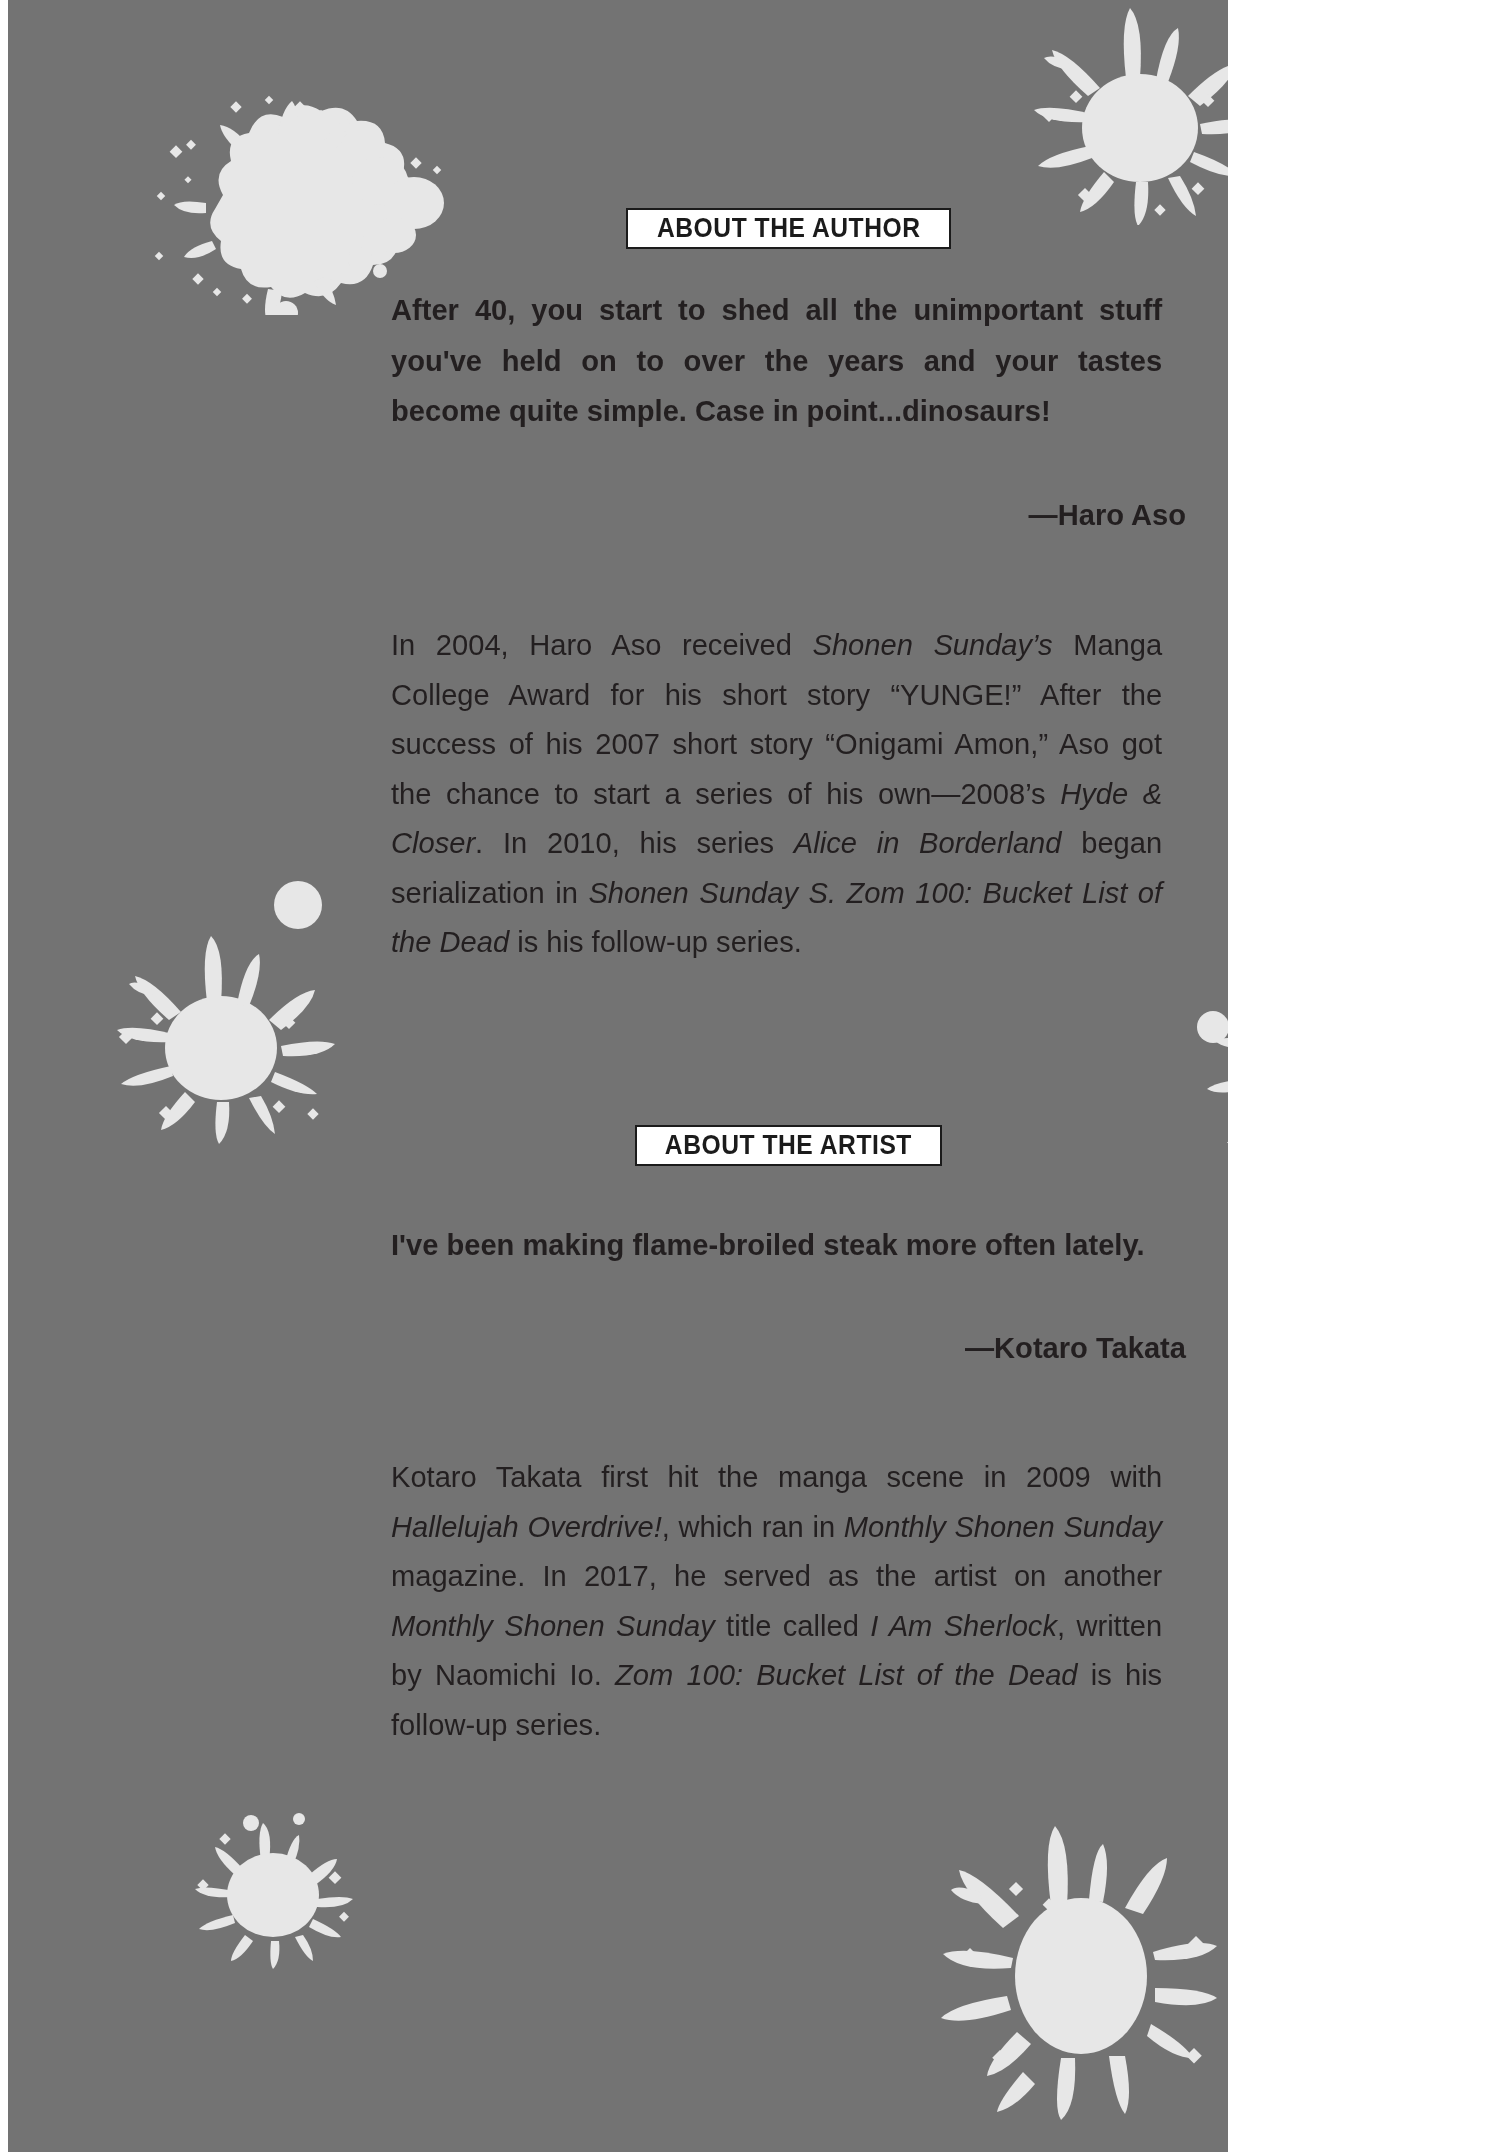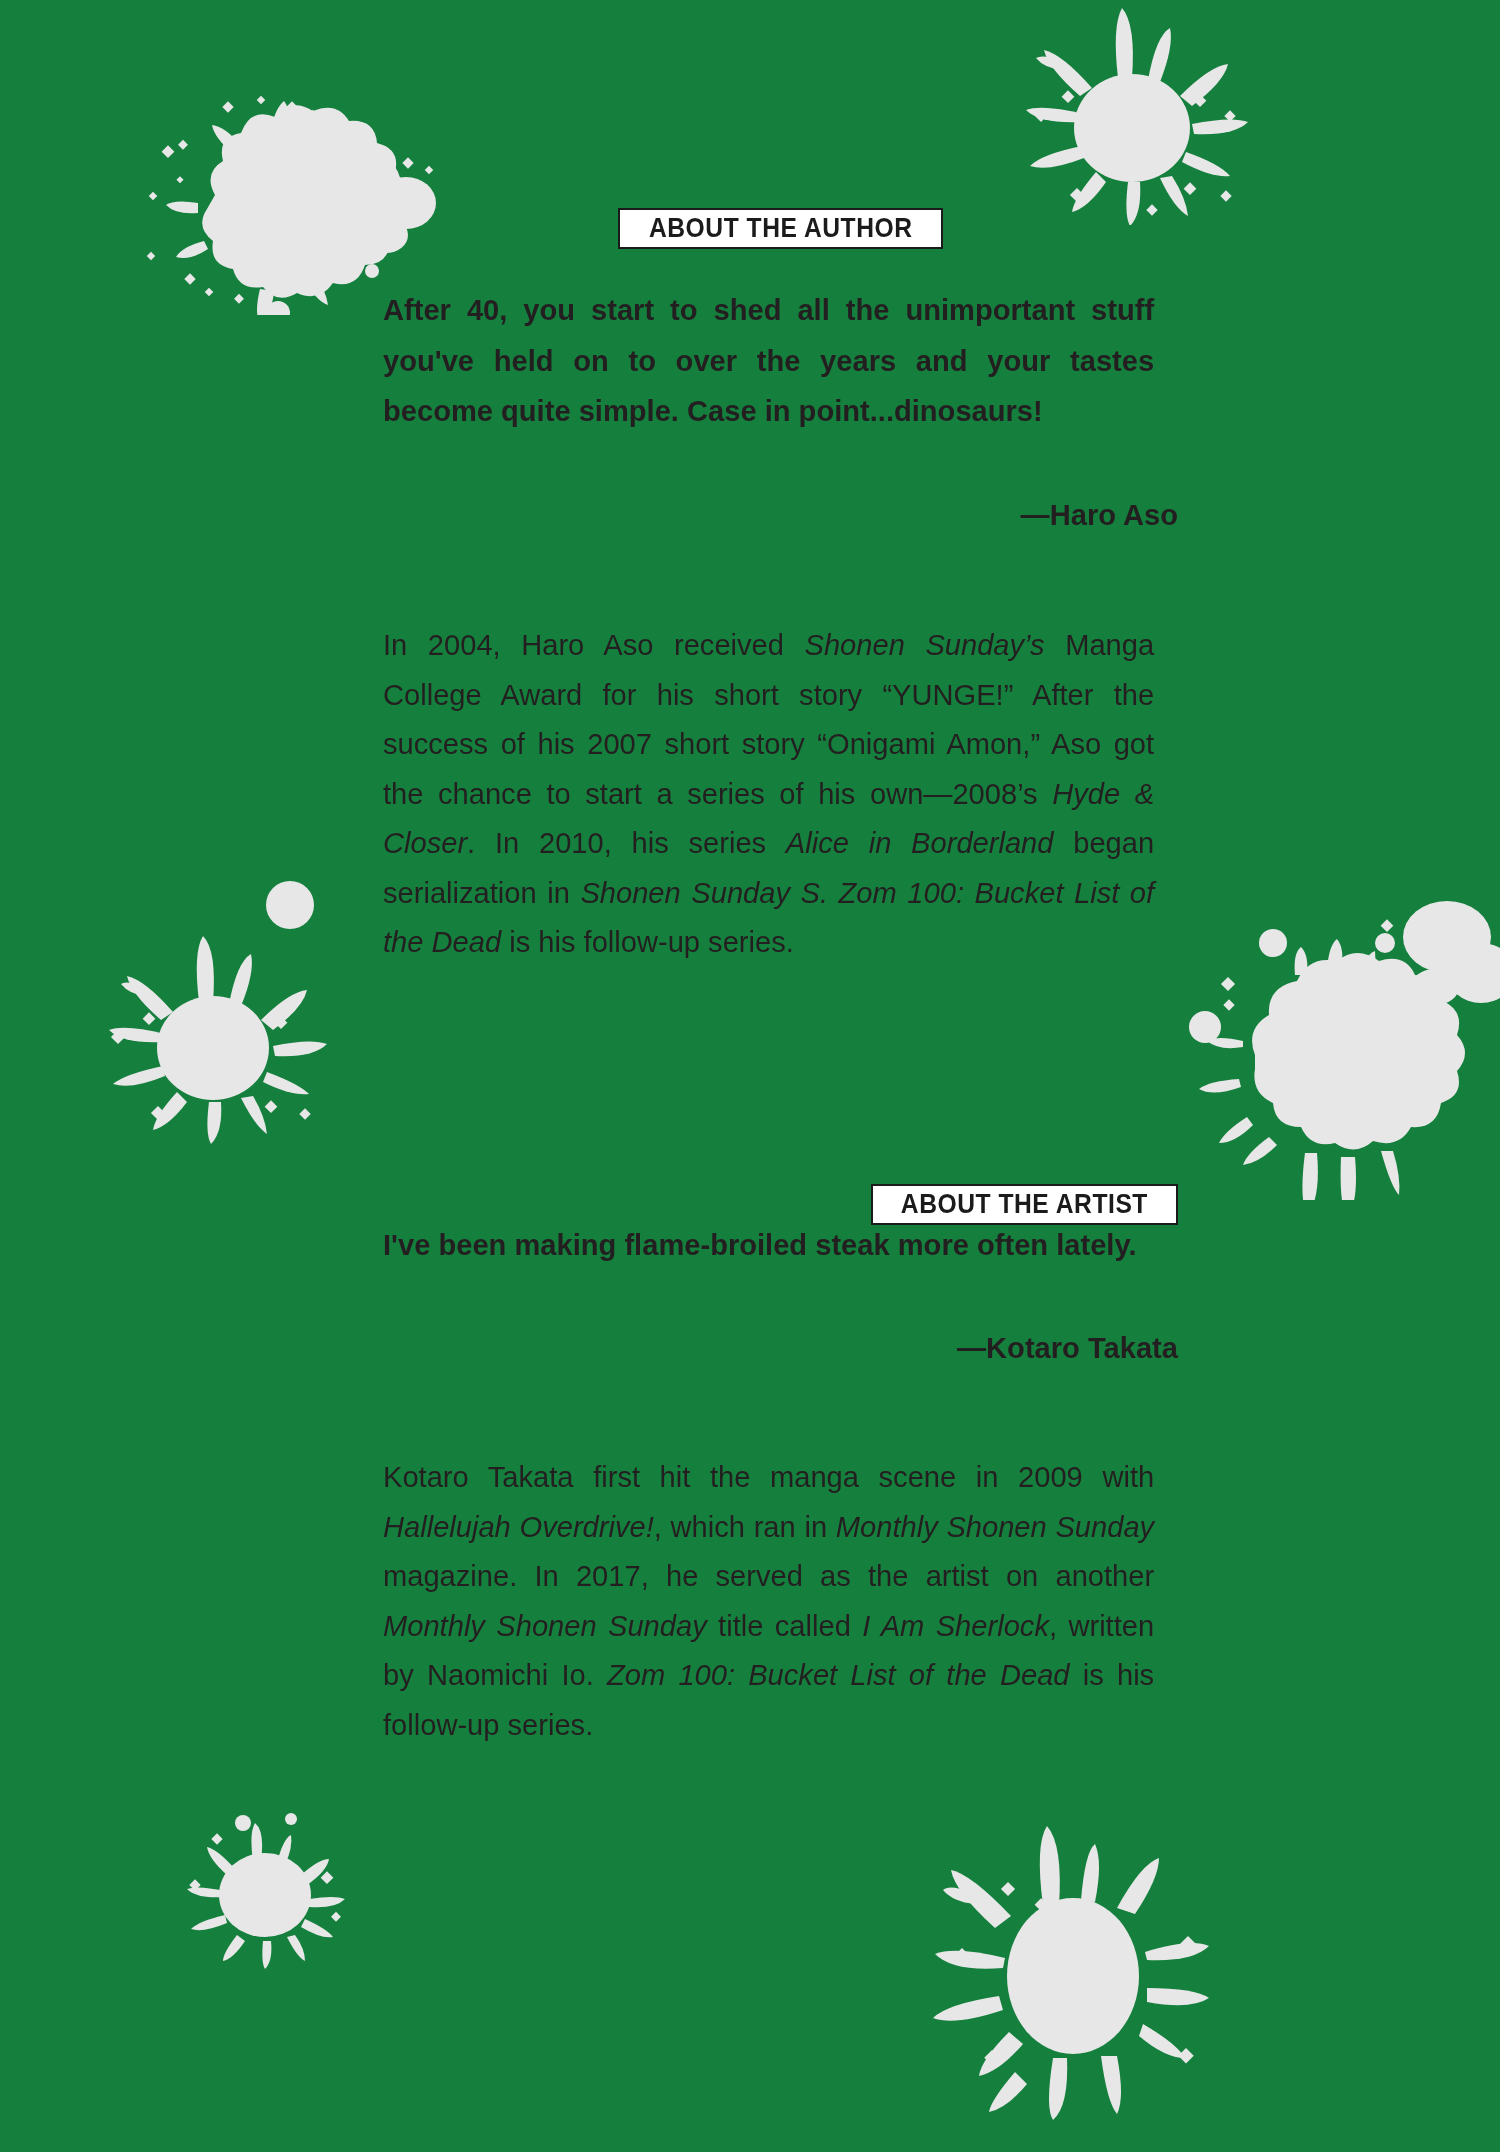--- a/index.html
+++ b/index.html
@@ -2,25 +2,26 @@
 <html><head>
 <meta charset="utf-8">
 <style>
   html, body {
     margin: 0;
     padding: 0;
     background: #ffffff;
   }
   .page {
     position: relative;
-    width: 1500px;
+    width: 1220px;
     height: 2152px;
-    background: #15803d;
+    background: #737373;
     overflow: hidden;
     font-family: "Liberation Sans", "DejaVu Sans", sans-serif;
+    margin-left: 8px;
   }
 
   
   .splat-layer {
     position: absolute;
     inset: 0;
     pointer-events: none;
     z-index: 0;
   }
   .splat {
@@ -90,21 +91,21 @@
     transform: scaleX(0.97);
     transform-origin: left top;
   }
   .bio em, .quote em { font-style: italic; }
 
   
   .b-head-author   { position: absolute; top: 208px;  left: 0; width: 795px; }
   .b-quote-author  { position: absolute; top: 285px;  left: 0; width: 795px; }
   .b-attrib-author { position: absolute; top: 490px;  left: 0; width: 795px; }
   .b-bio-author    { position: absolute; top: 620px;  left: 0; width: 795px; }
-  .b-head-artist   { position: absolute; top: 1184px; left: 0; width: 795px; justify-content: flex-end; }
+  .b-head-artist   { position: absolute; top: 1125px; left: 0; width: 795px; }
   .b-quote-artist  { position: absolute; top: 1220px; left: 0; width: 795px; }
   .b-attrib-artist { position: absolute; top: 1323px; left: 0; width: 795px; }
   .b-bio-artist    { position: absolute; top: 1452px; left: 0; width: 795px; }
 </style>
 </head>
 <body>
 
 <div class="page">
 
   <div class="splat-layer">

